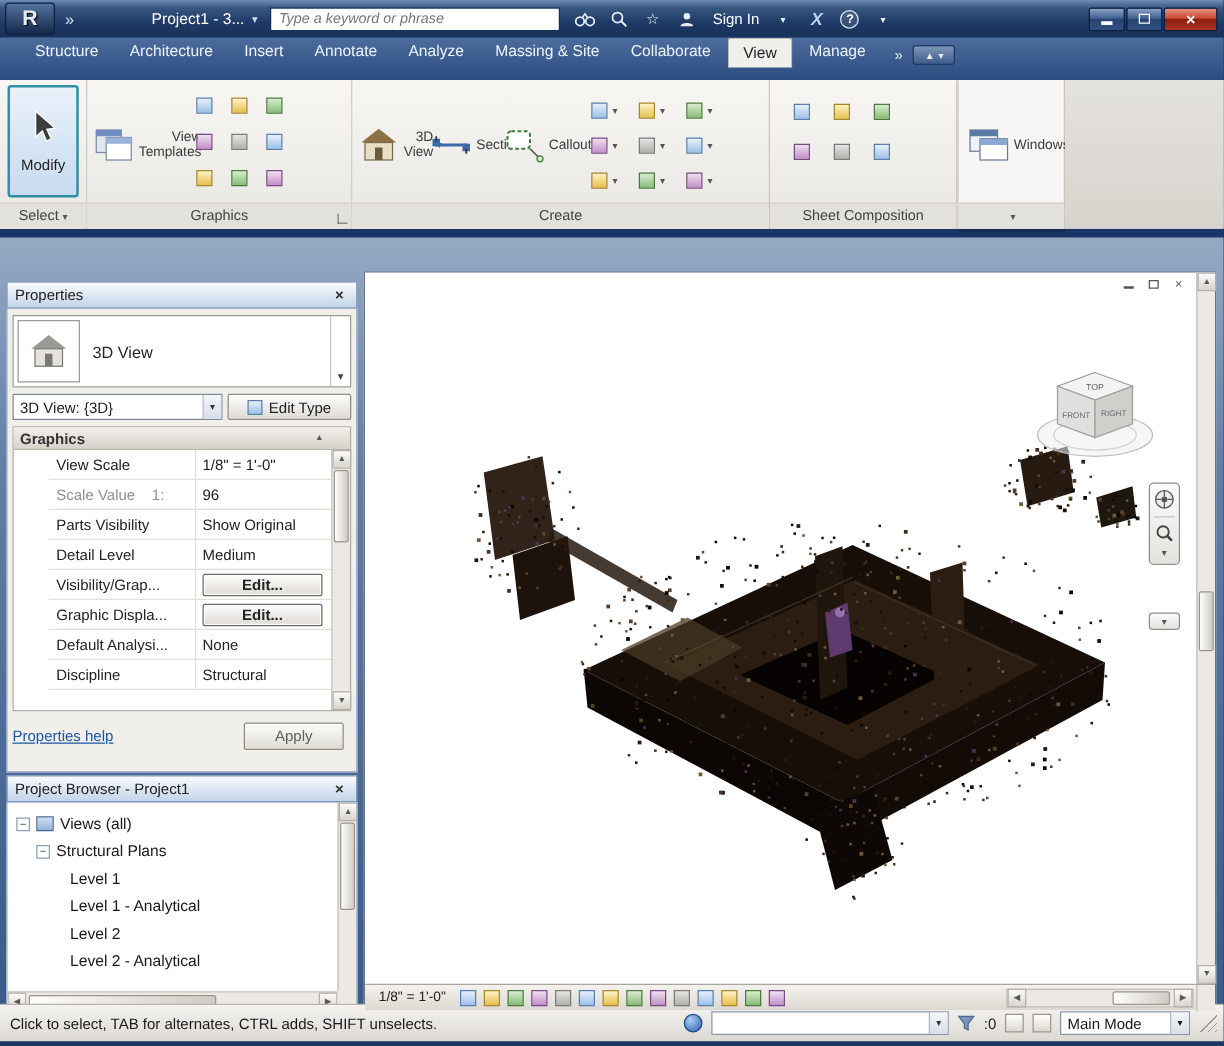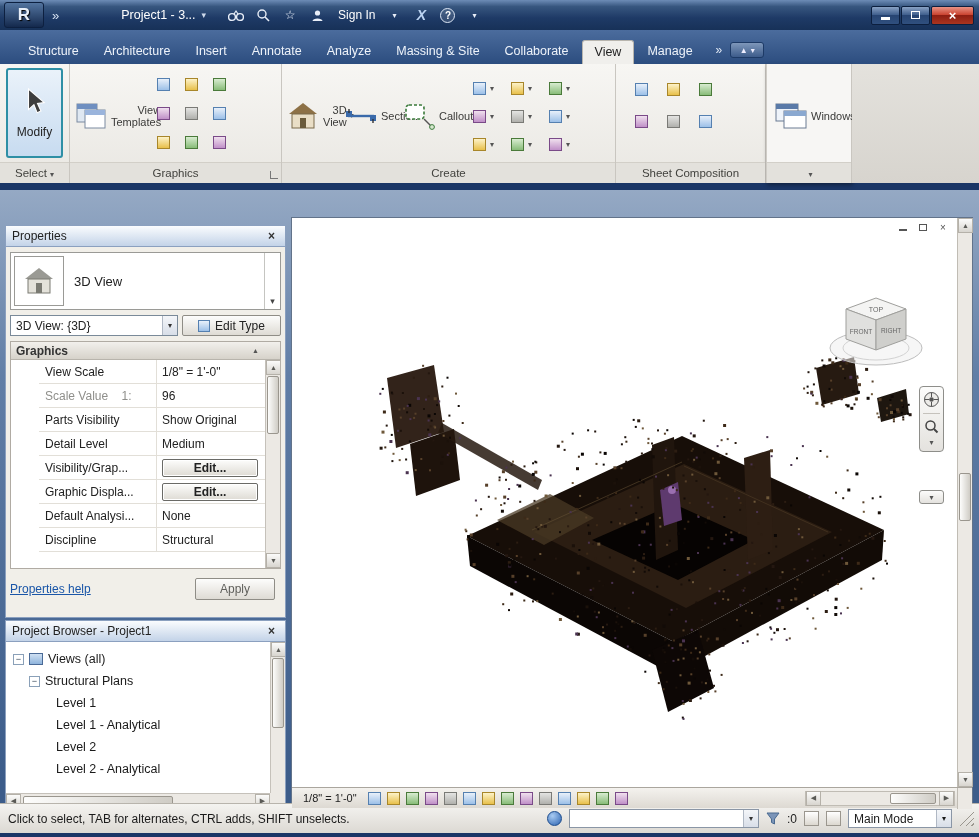--- a/index.html
+++ b/index.html
@@ -25,21 +25,21 @@
   .help-circ{width:15px;height:15px;border-radius:50%;border:1px solid #dce6f4;display:flex;align-items:center;
     justify-content:center;font-size:10px;font-weight:bold;color:#fff;background:rgba(255,255,255,.12);}
   .winbtns{margin-left:auto;display:flex;gap:1px;margin-right:5px;}
   .wbtn{width:29px;height:19px;border:1px solid #0c1f3e;border-radius:2px;display:flex;align-items:center;
     justify-content:center;background:linear-gradient(#8aa2c4,#41608e 45%,#274472 50%,#30507f);color:#fff;font-size:11px;}
   .wbtn .minbar{width:9px;height:3px;background:#fff;margin-top:7px;}
   .wbtn .restbox{width:9px;height:8px;border:1px solid #fff;background:transparent;}
   .wbtn.close{width:43px;background:linear-gradient(#e99385,#cb4532 45%,#8e1e12 50%,#aa3520);font-size:13px;font-weight:bold;}
 
   
-  .tabstrip{position:absolute;left:0;top:30px;width:979px;height:34px;display:flex;align-items:flex-end;
+  .tabstrip{position:absolute;left:0;top:30px;width:979px;height:34px;display:flex;
     padding-left:16px;background:linear-gradient(180deg,#4b6c9d,#2c4d7f);}
   .tab{height:24px;line-height:23px;padding:0 12px;font-size:12.5px;color:#eef3fa;border-radius:3px 3px 0 0;
     margin-right:1px;white-space:nowrap;}
   .tab.active{background:#f0efec;color:#222;border:1px solid #b8b5ae;border-bottom:none;}
   .tab-extra{display:flex;align-items:center;gap:8px;margin-left:10px;margin-bottom:6px;}
   .tab-extra .chev{color:#dfe8f4;font-size:12px;}
   .ribbon-toggle{width:34px;height:16px;border:1px solid #1d3a66;border-radius:3px;
     background:linear-gradient(#7e97ba,#3d5c8b);display:flex;align-items:center;justify-content:center;
     gap:3px;color:#eef;font-size:8px;}
 
@@ -194,20 +194,23 @@
 </head>
 <body>
 
 <div class="titlebar">
   <div class="appbtn">
     <span>R</span>
   </div>
   <span class="qat-chev">»</span>
   <span class="win-title">Project1 - 3...</span>
   <span class="title-caret">▾</span>
+  <div class="searchbox">
+    <input placeholder="Type a keyword or phrase" style="">
+  </div>
   <div class="tb-icons">
     <span class="tbi">
       <svg width="16" height="13" viewBox="0 0 16 13">
           <circle cx="4" cy="8" r="3.4" fill="none" stroke="#e8eef8" stroke-width="1.4"></circle>
           <circle cx="12" cy="8" r="3.4" fill="none" stroke="#e8eef8" stroke-width="1.4"></circle>
           <path d="M6 5 L8 2 L10 5" fill="none" stroke="#e8eef8" stroke-width="1.2"></path>
         </svg>
     </span>
     <span class="tbi">
       <svg width="14" height="14" viewBox="0 0 14 14">

